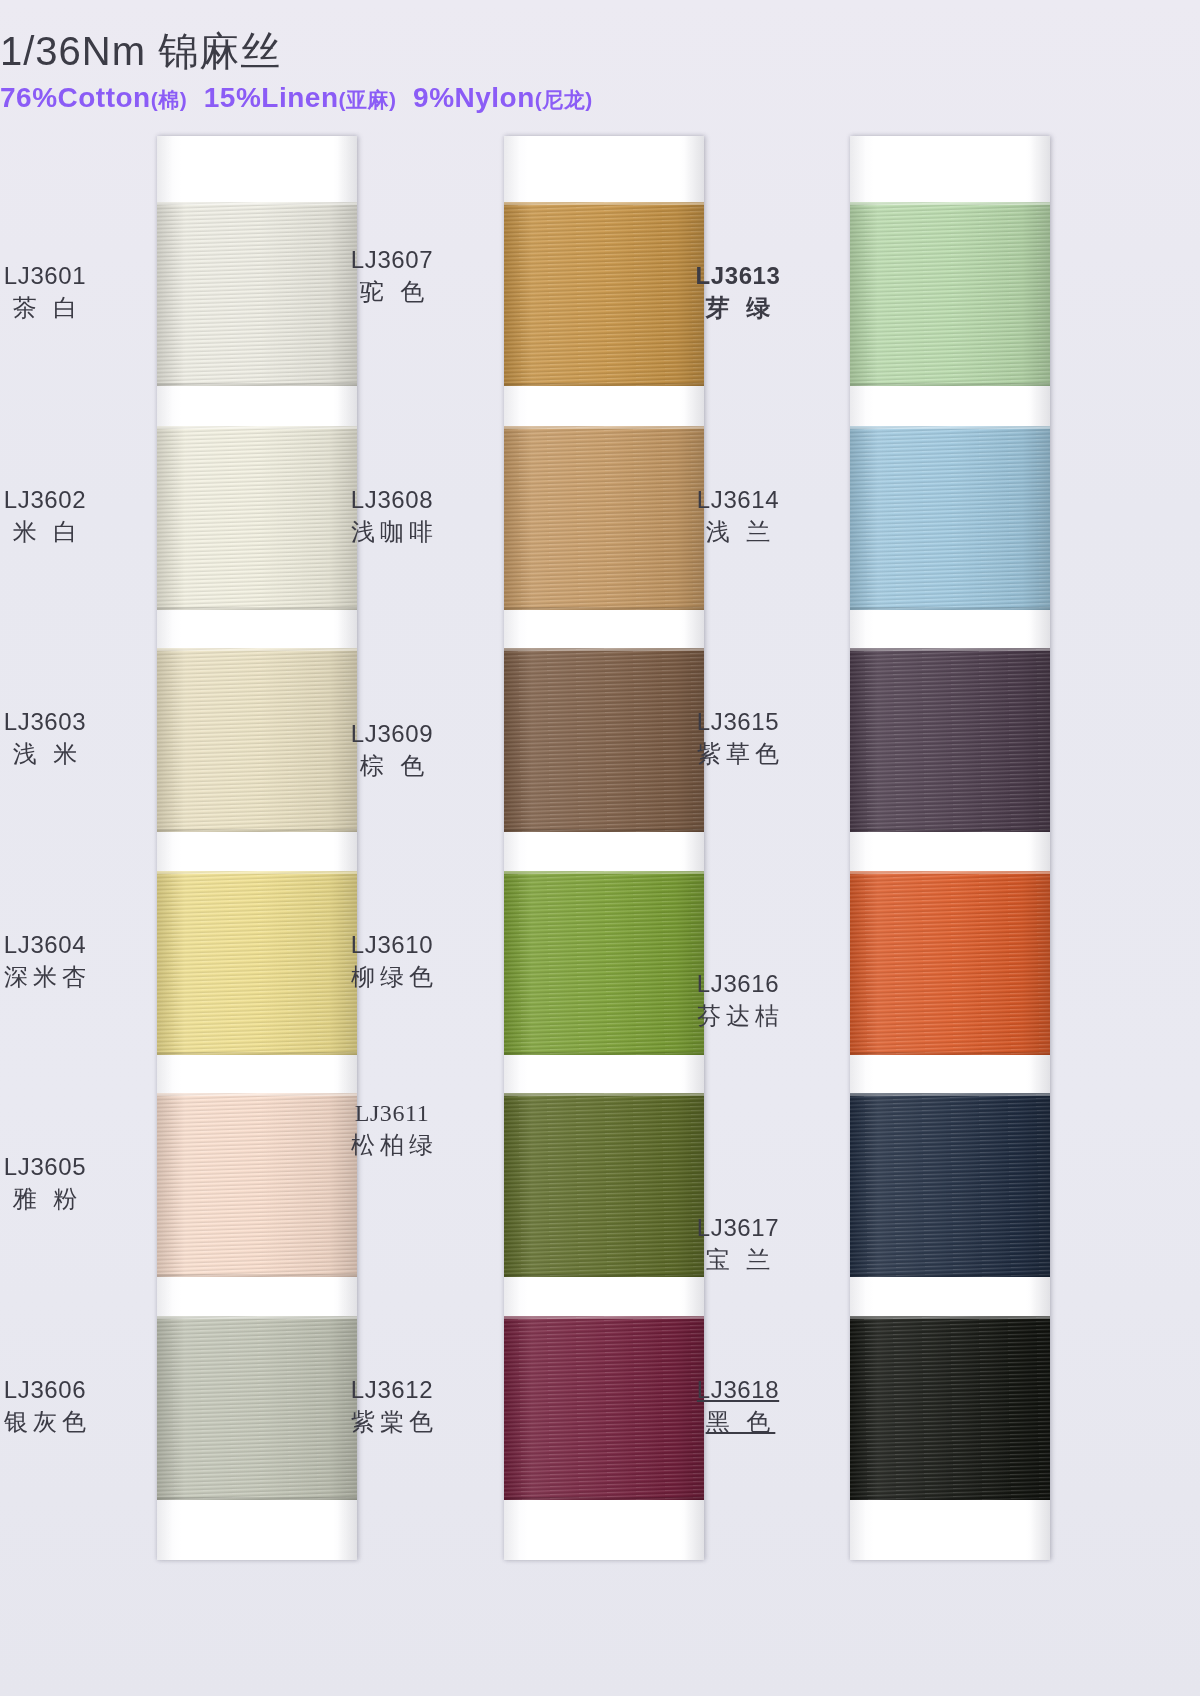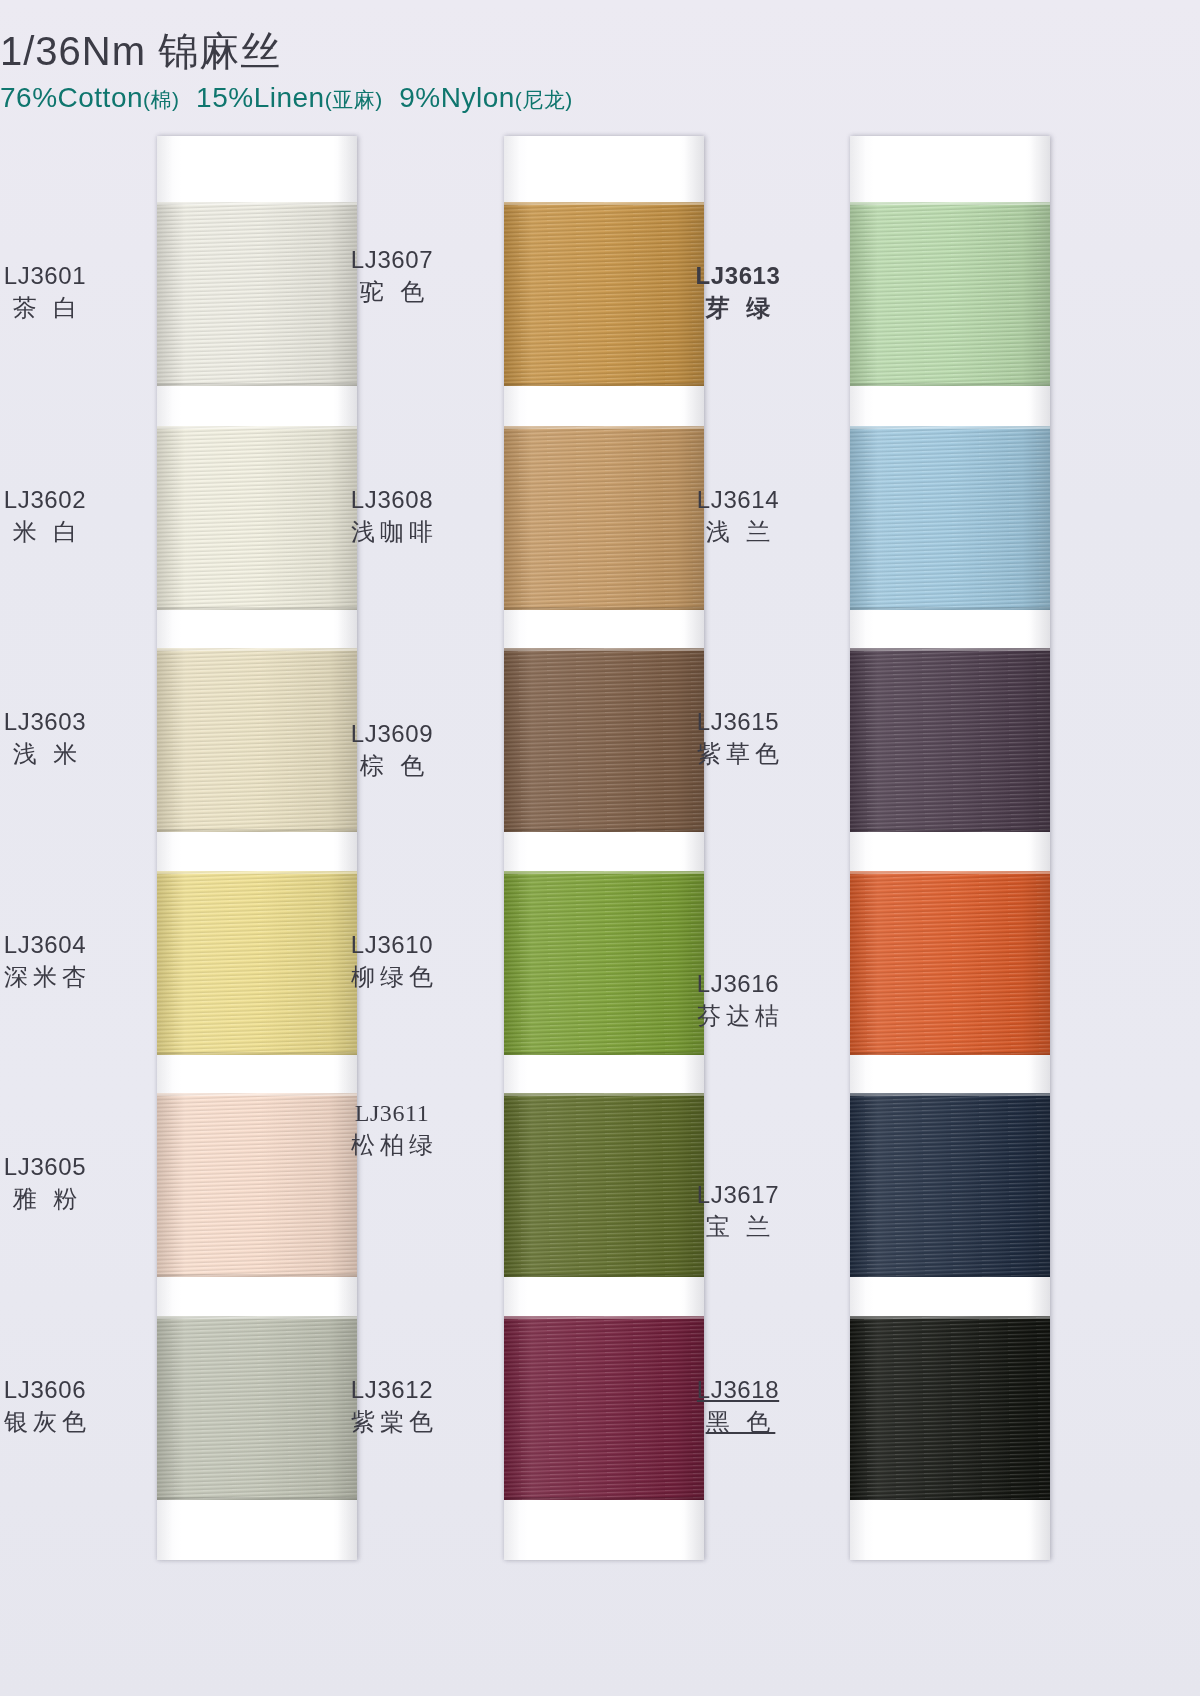--- a/index.html
+++ b/index.html
@@ -29,22 +29,22 @@
   .title{
     font-size:40px;
     font-weight:400;
     letter-spacing:1px;
     color:#3c3c46;
     line-height:1.15;
     margin:0;
   }
   .subtitle{
     font-size:28px;
-    font-weight:400;
-    color:#0f766e;
+    font-weight:700;
+    color:#8b5cf6;
     margin:8px 0 0 0;
     letter-spacing:0.5px;
   }
   .subtitle .cn{font-size:21px;}
 
   .columns{
     position:absolute;
     top:136px;left:0;right:0;bottom:0;
   }
   .column{
@@ -310,21 +310,21 @@
       <div class="label left" style="top: 832px;">
         <span class="code">LJ3616</span>
         <span class="cname">芬达桔</span>
       </div>
       <div class="swatch" style="top: 957px; height: 184px; background: rgb(30, 43, 64);">
         <div class="yarn"></div>
         <div class="sheen"></div>
         <div class="topedge"></div>
         <div class="botedge"></div>
       </div>
-      <div class="label left" style="top: 1043px;">
+      <div class="label left" style="top: 1076px;">
         <span class="code">LJ3617</span>
         <span class="cname">宝 兰</span>
       </div>
       <div class="swatch" style="top: 1180px; height: 184px; background: rgb(18, 20, 15);">
         <div class="yarn"></div>
         <div class="sheen"></div>
         <div class="topedge"></div>
         <div class="botedge"></div>
       </div>
       <div class="label left" style="top: 1238px; text-decoration: underline;">

